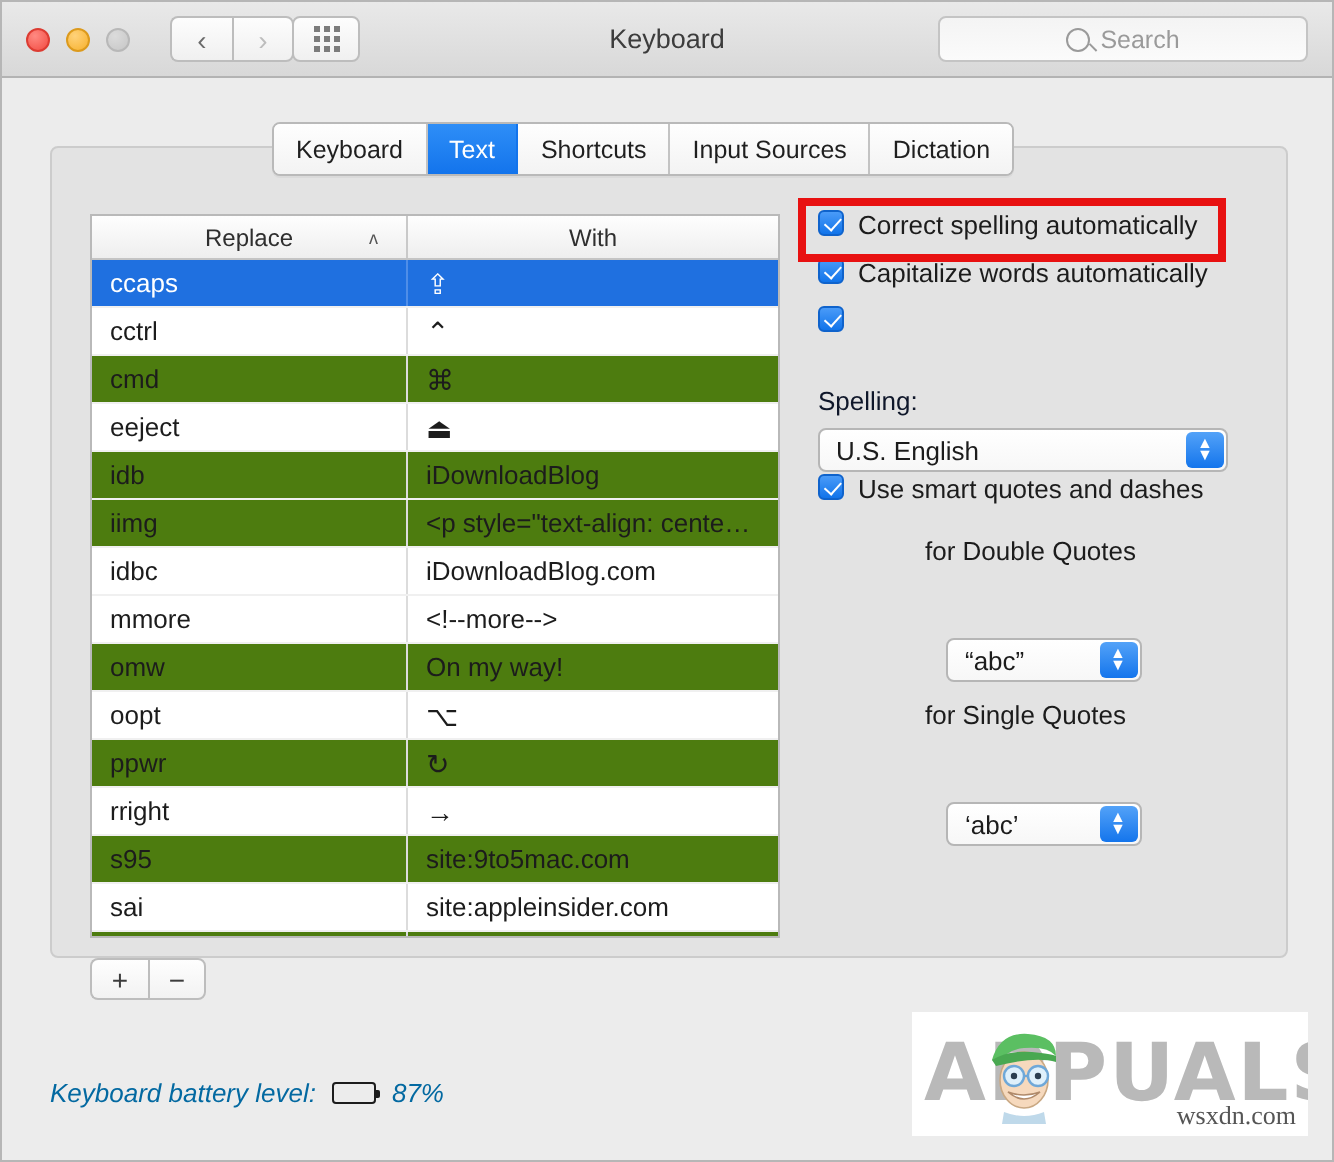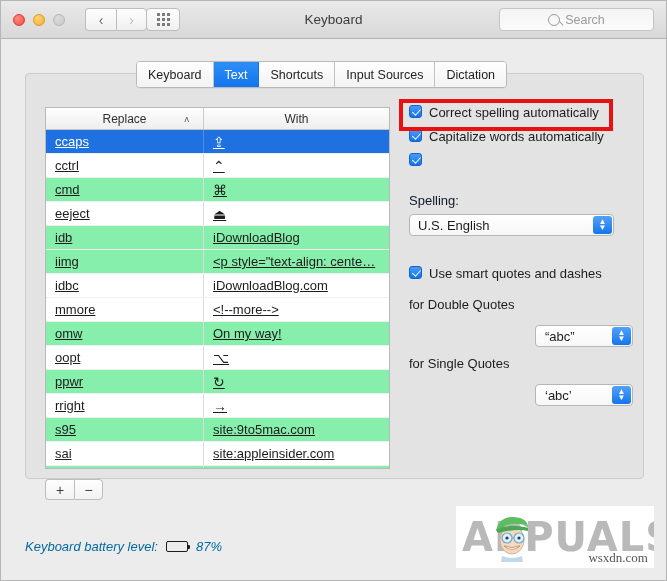--- a/index.html
+++ b/index.html
@@ -89,21 +89,21 @@
     position: absolute;
     left: 0; right: 0; top: 11px;
     text-align: center;
     font-size: 13.5px;
     color: #3c3c3c;
   }
 
   .searchfield {
     position: absolute;
     right: 12px; top: 7px;
-    width: 155px; height: 23px;
+    width: 185px; height: 23px;
     background: linear-gradient(to bottom,#f4f4f4,#fbfbfb);
     border: 1px solid #c4c4c4;
     border-radius: 4px;
     box-sizing: border-box;
     display: flex;
     align-items: center;
     justify-content: center;
     gap: 5px;
   }
   .searchfield .sicon {
@@ -203,33 +203,32 @@
     font-size: 9px;
     color: #555;
   }
   .tbody { }
   .trow {
     display: flex;
     height: 24px;
     box-sizing: border-box;
     border-bottom: 1px solid #f0f0f0;
   }
-  .trow.alt { background: #86efac; }
+  .trow.alt { background: #4d7c0f; }
   .trow.selected { background: #1f70e0; }
   .trow.selected .cell { color: #ffffff; }
   .cell {
     font-size: 13px;
     color: #1c1c1c;
     display: flex;
     align-items: center;
     padding-left: 9px;
     box-sizing: border-box;
     white-space: nowrap;
     overflow: hidden;
-    text-decoration: underline;
   }
   .cell.k { width: 158px; border-right: 1px solid #dcdcdc; }
   .trow.selected .cell.k { border-right: 1px solid #4f8ee8; }
   .cell.v { flex: 1; }
   .cell.v.sym { font-size: 14px; }
 
   
   .pmgroup {
     position: absolute;
     left: 44px; top: 478px;
@@ -317,22 +316,24 @@
     flex-direction: column;
     align-items: center;
     justify-content: center;
     line-height: 6px;
     color: #ffffff;
     font-size: 8px;
   }
 
   .quoterow {
     display: flex;
+    align-items: center;
     gap: 8px;
     margin-top: 9px;
+    flex-direction: column;
   }
   .quotelabel {
     font-size: 13px;
     color: #1c1c1c;
     width: 118px;
     white-space: nowrap;
   }
   .popup.small { width: 98px; margin-top: 28px; }
   .popup.small .pval { padding-left: 9px; }
 
@@ -580,21 +581,21 @@
     <div class="section-label">Spelling:</div>
 
     <div class="popup">
       <span class="pval">U.S. English</span>
       <span class="parrows">
         <span>▲</span>
           <span>▼</span>
       </span>
     </div>
 
-    <div class="optrow" style="margin-top:30px;">
+    <div class="optrow" style="margin-top:1px;">
       <span class="cb"></span>
       <span class="optlabel">Use smart quotes and dashes</span>
     </div>
 
     <div class="quoterow">
       <span class="quotelabel">for Double Quotes</span>
       <span class="popup small">
         <span class="pval">“abc”</span>
         <span class="parrows">
           <span>▲</span>

